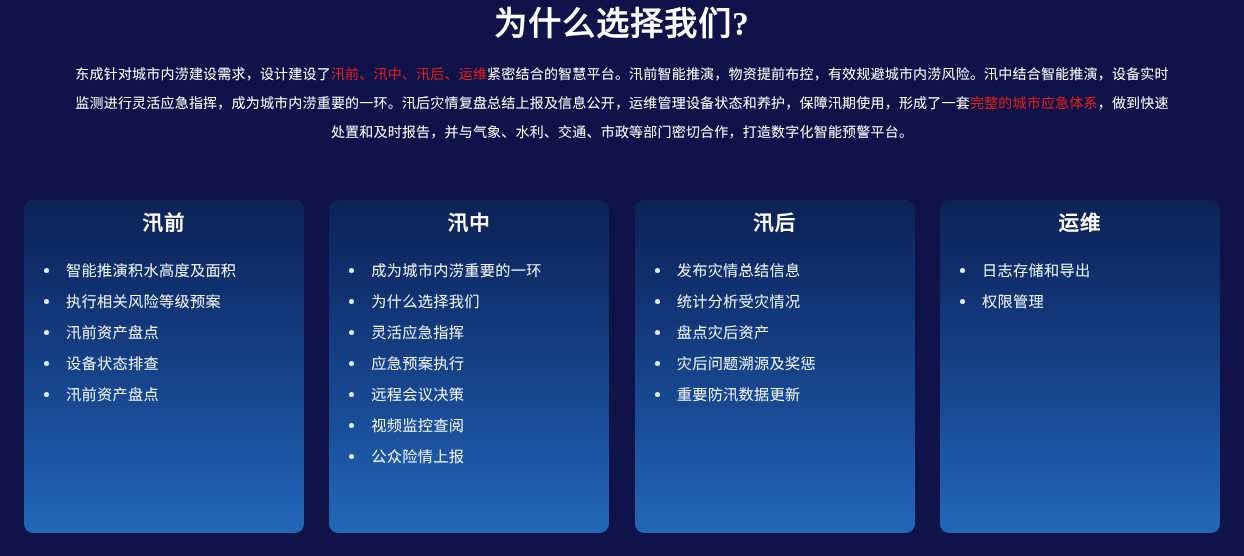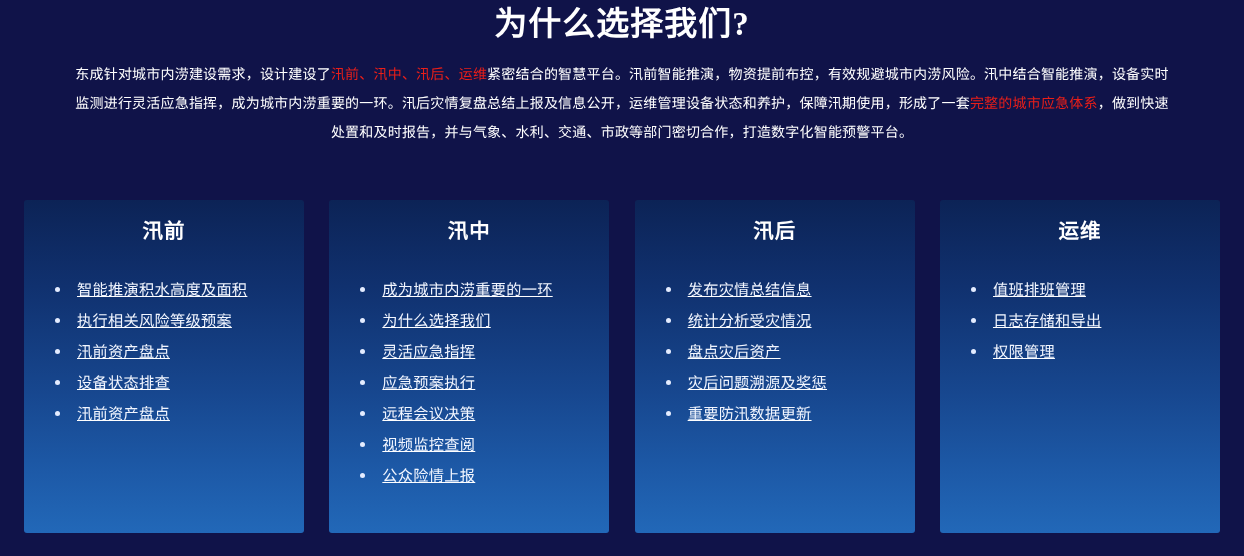--- a/index.html
+++ b/index.html
@@ -59,42 +59,41 @@
     top: 200px;
     width: 1196px;
     height: 333px;
     display: flex;
     justify-content: space-between;
     align-items: stretch;
   }
 
   .card {
     width: 280px;
-    border-radius: 3px;
+    border-radius: 9px;
     background: linear-gradient(180deg, #0c2356 0%, #10316f 26%, #17478f 58%, #1d5aa8 82%, #2268b8 100%);
-    padding: 18px 0 18px 0;
+    padding: 10px 0 18px 0;
     display: flex;
     flex-direction: column;
   }
 
   .card-title {
     text-align: center;
     font-size: 20.5px;
     font-weight: bold;
     line-height: 1.3;
     color: #ffffff;
     letter-spacing: 1px;
     margin: 0 0 18px 0;
   }
 
   .card-list {
     list-style: none;
-    margin: 11px;
+    margin: 0;
     padding: 0 14px 0 20px;
-    text-decoration: underline;
   }
 
   .card-list li {
     display: flex;
     align-items: center;
     font-size: 15.2px;
     line-height: 1.4;
     color: #f2f6ff;
     height: 31px;
     letter-spacing: 0.3px;
@@ -206,24 +205,20 @@
             <span>重要防汛数据更新</span>
           </li>
       </ul>
     </div>
 
     <div class="card">
       <div class="card-title">运维</div>
       <ul class="card-list">
         <li>
             <span class="bullet"></span>
-            <span>值班排班管理</span>
-          </li>
-        <li>
-            <span class="bullet"></span>
             <span>日志存储和导出</span>
           </li>
         <li>
             <span class="bullet"></span>
             <span>权限管理</span>
           </li>
       </ul>
     </div>
 
   </div>

